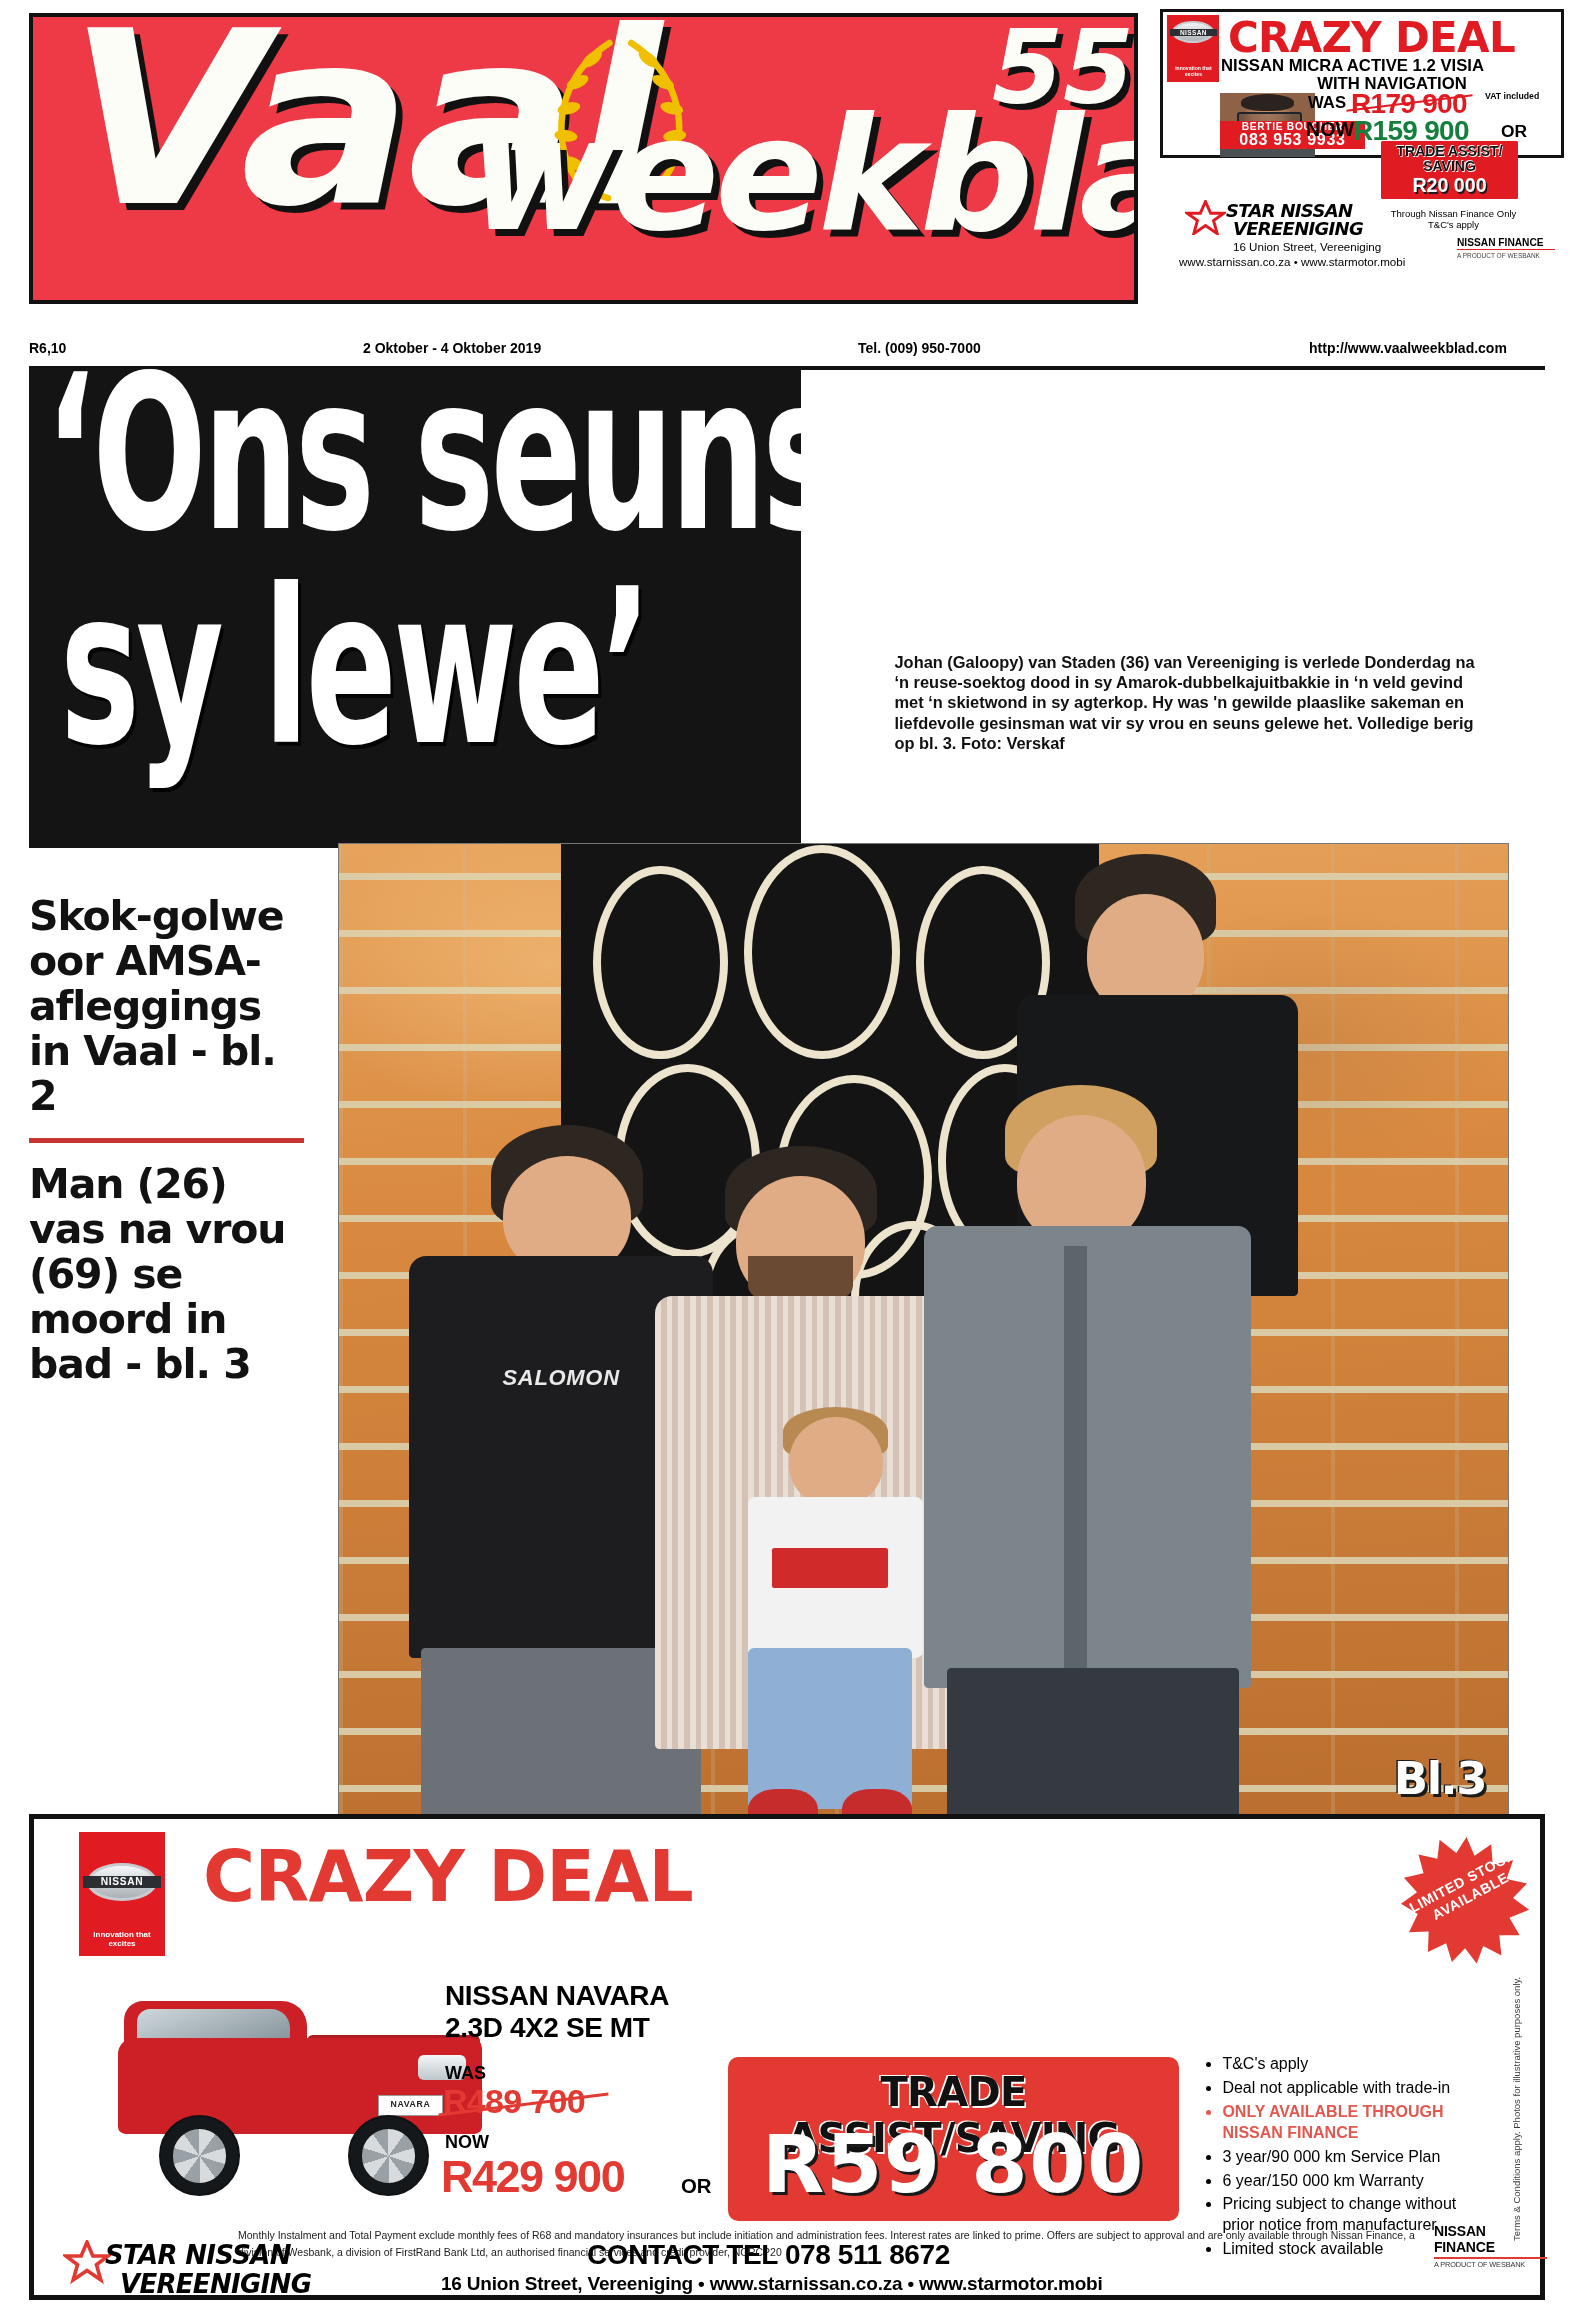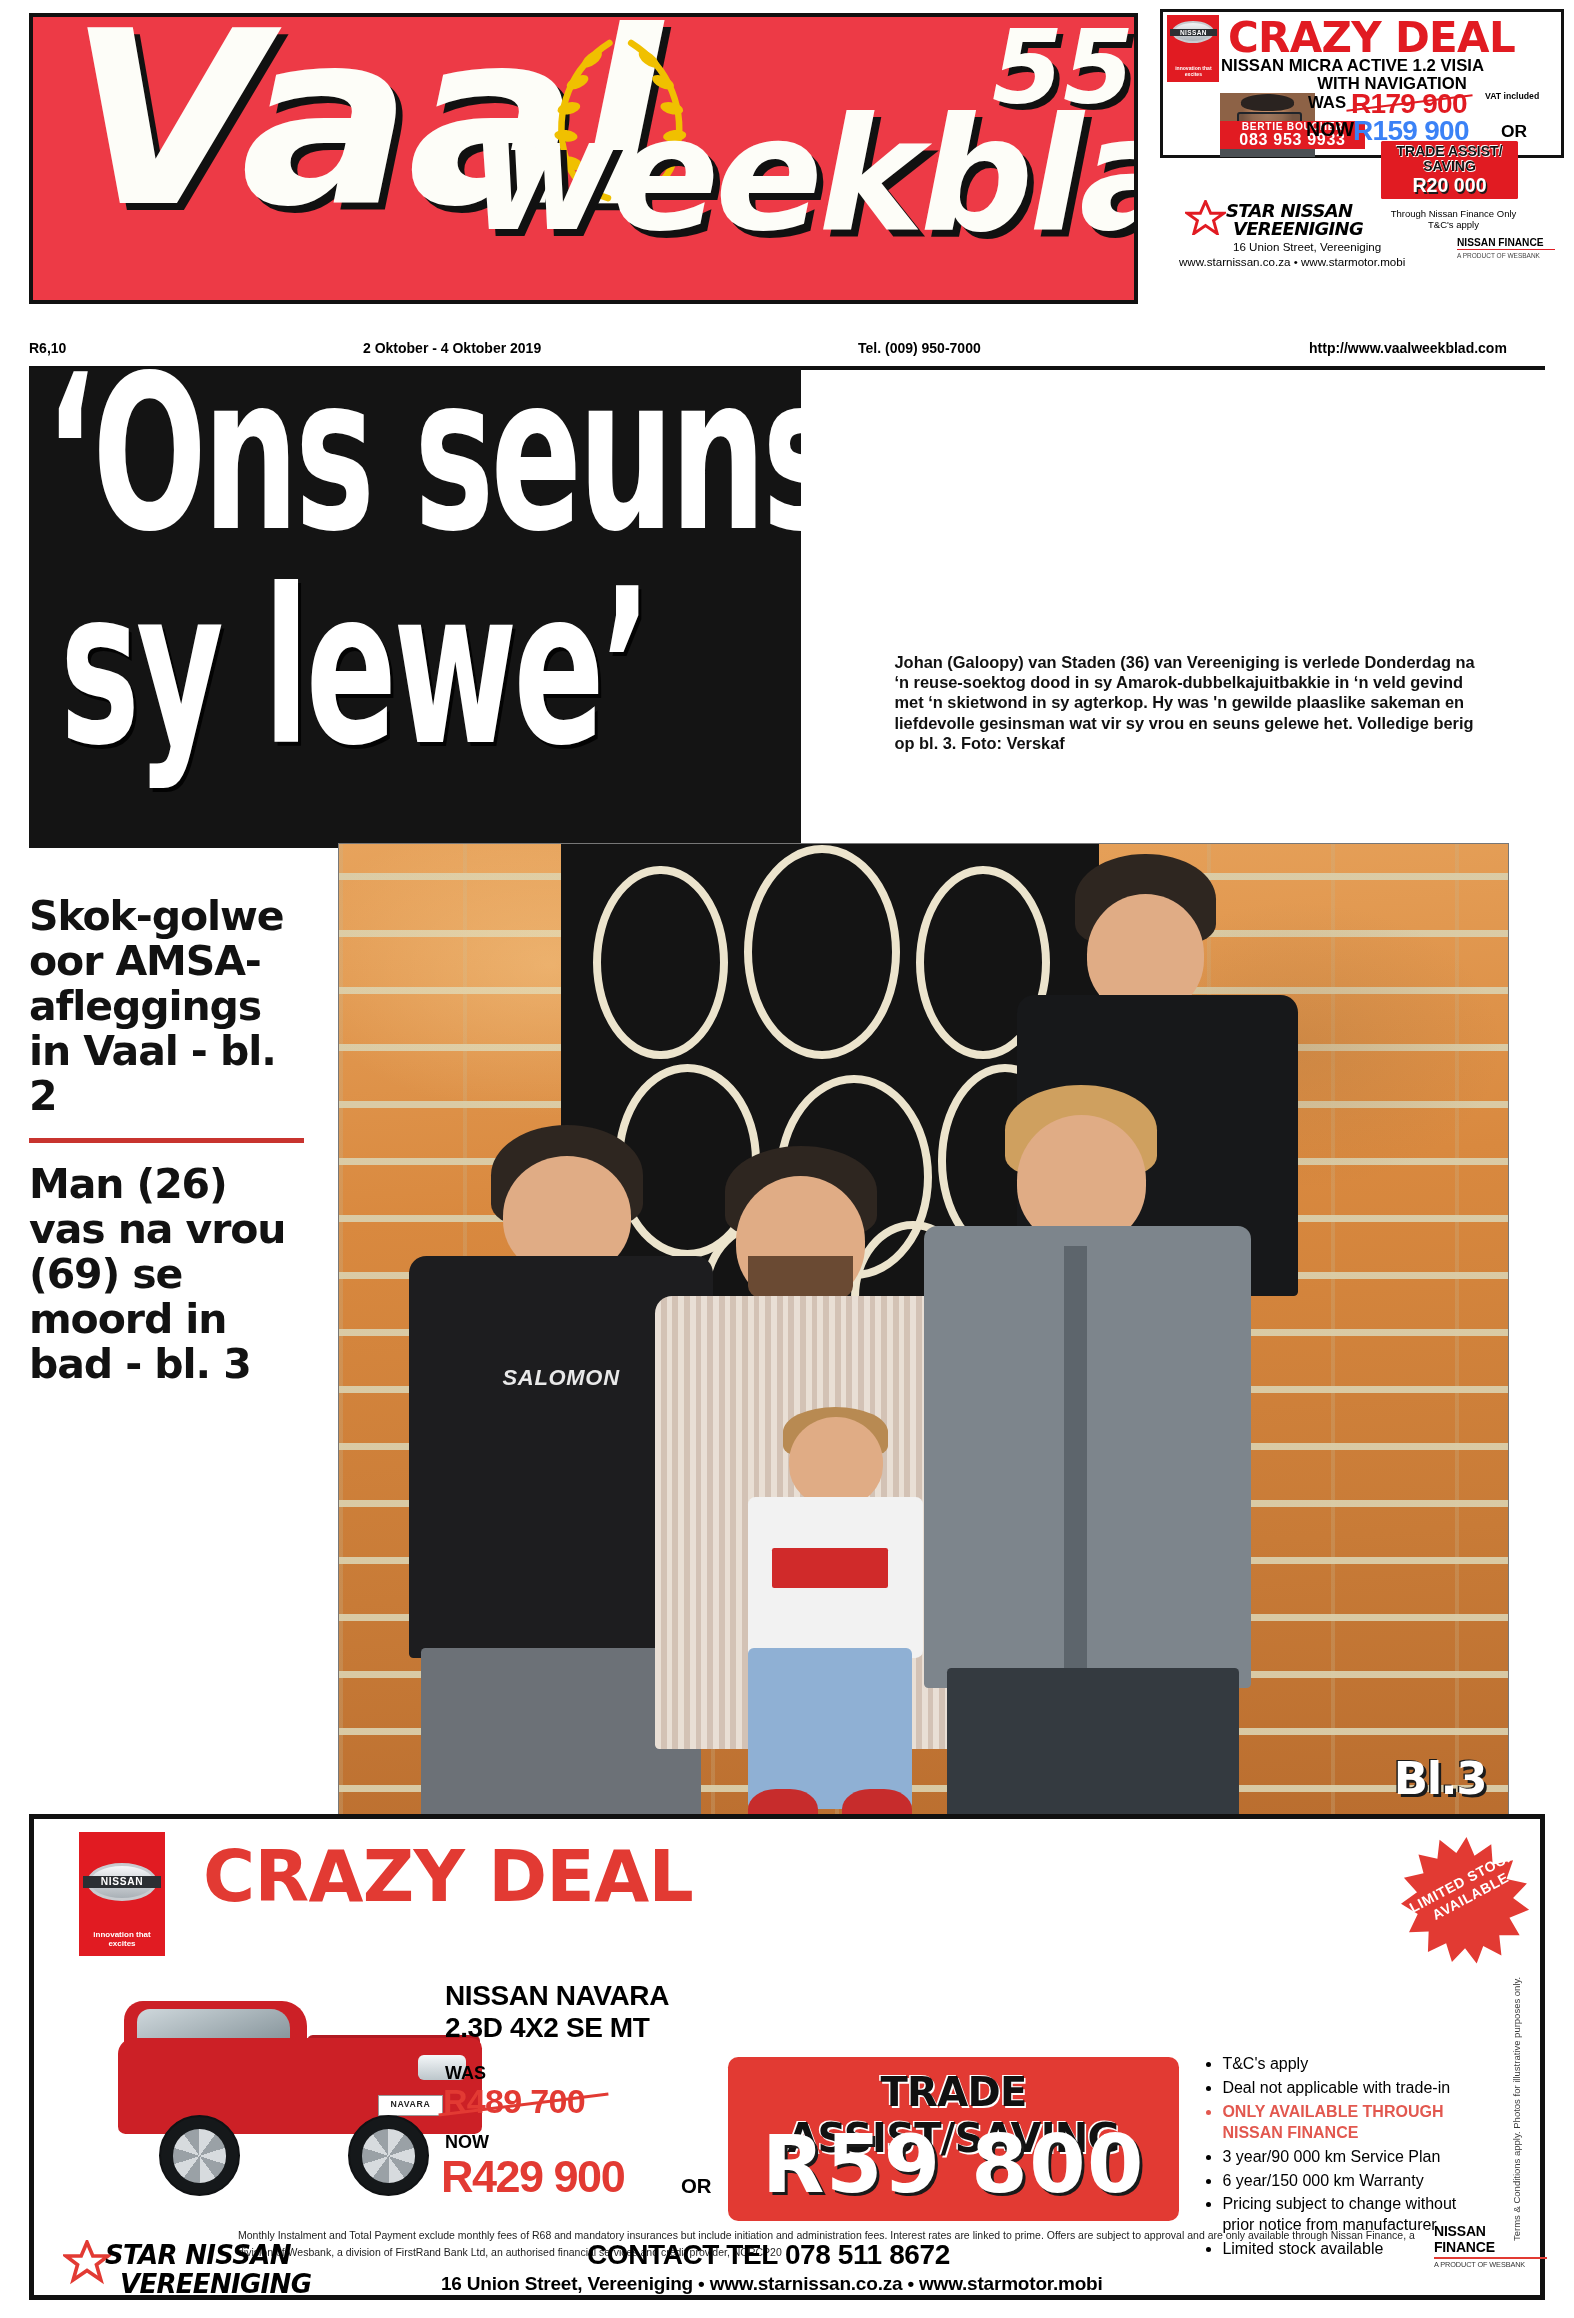--- a/index.html
+++ b/index.html
@@ -48,21 +48,21 @@
   .face-glass{position:absolute;left:18%;top:30%;width:64%;height:13%;border:2.2px solid #20242a;border-radius:2.9px;background:rgba(40,44,52,.25);}
   .face-shirt{position:absolute;left:0;right:0;bottom:0;height:42%;background:#4b5054;}
   #topad .bertie{position:absolute;left:57px;top:109px;width:145px;background:#E11B22;color:#fff;text-align:center;}
   #topad .bertie .n{font-size:10.2px;font-weight:bold;line-height:11.6px;letter-spacing:0.7px;}
   #topad .bertie .p{font-size:16px;font-weight:bold;line-height:16.7px;letter-spacing:0.7px;}
   #topad .was{position:absolute;left:145px;top:81px;font-size:16.7px;font-weight:bold;}
   #topad .wasval{position:absolute;left:188px;top:76px;font-size:28px;font-weight:bold;color:#E11B22;letter-spacing:-0.7px;}
   #topad .strike{position:absolute;left:183px;top:90px;width:127px;height:2.2px;background:#E11B22;transform:rotate(-7deg);}
   #topad .vat{position:absolute;left:322px;top:80px;font-size:8.7px;font-weight:bold;line-height:9.5px;}
   #topad .now{position:absolute;left:143px;top:106px;font-size:19.6px;font-weight:bold;}
-  #topad .nowval{position:absolute;left:190px;top:103px;font-size:28px;font-weight:bold;color:#3b82f6;letter-spacing:-0.7px;}
+  #topad .nowval{position:absolute;left:190px;top:103px;font-size:28px;font-weight:bold;color:#15803d;letter-spacing:-0.7px;}
   #topad .oor{position:absolute;left:338px;top:109px;font-size:17.4px;font-weight:bold;}
 
   
   #infobar{left:29px;top:340px;width:1516px;height:23px;}
   #infobar span{position:absolute;font-size:14px;font-weight:bold;font-family:"Liberation Sans",sans-serif;}
   #ib-price{left:0;top:0;}
   #ib-date{left:334px;top:0;}
   #ib-tel{left:829px;top:0;}
   #ib-url{left:1280px;top:0;}
   #infobar-rule{left:29px;top:366px;width:1516px;height:3.6px;background:#111;}

